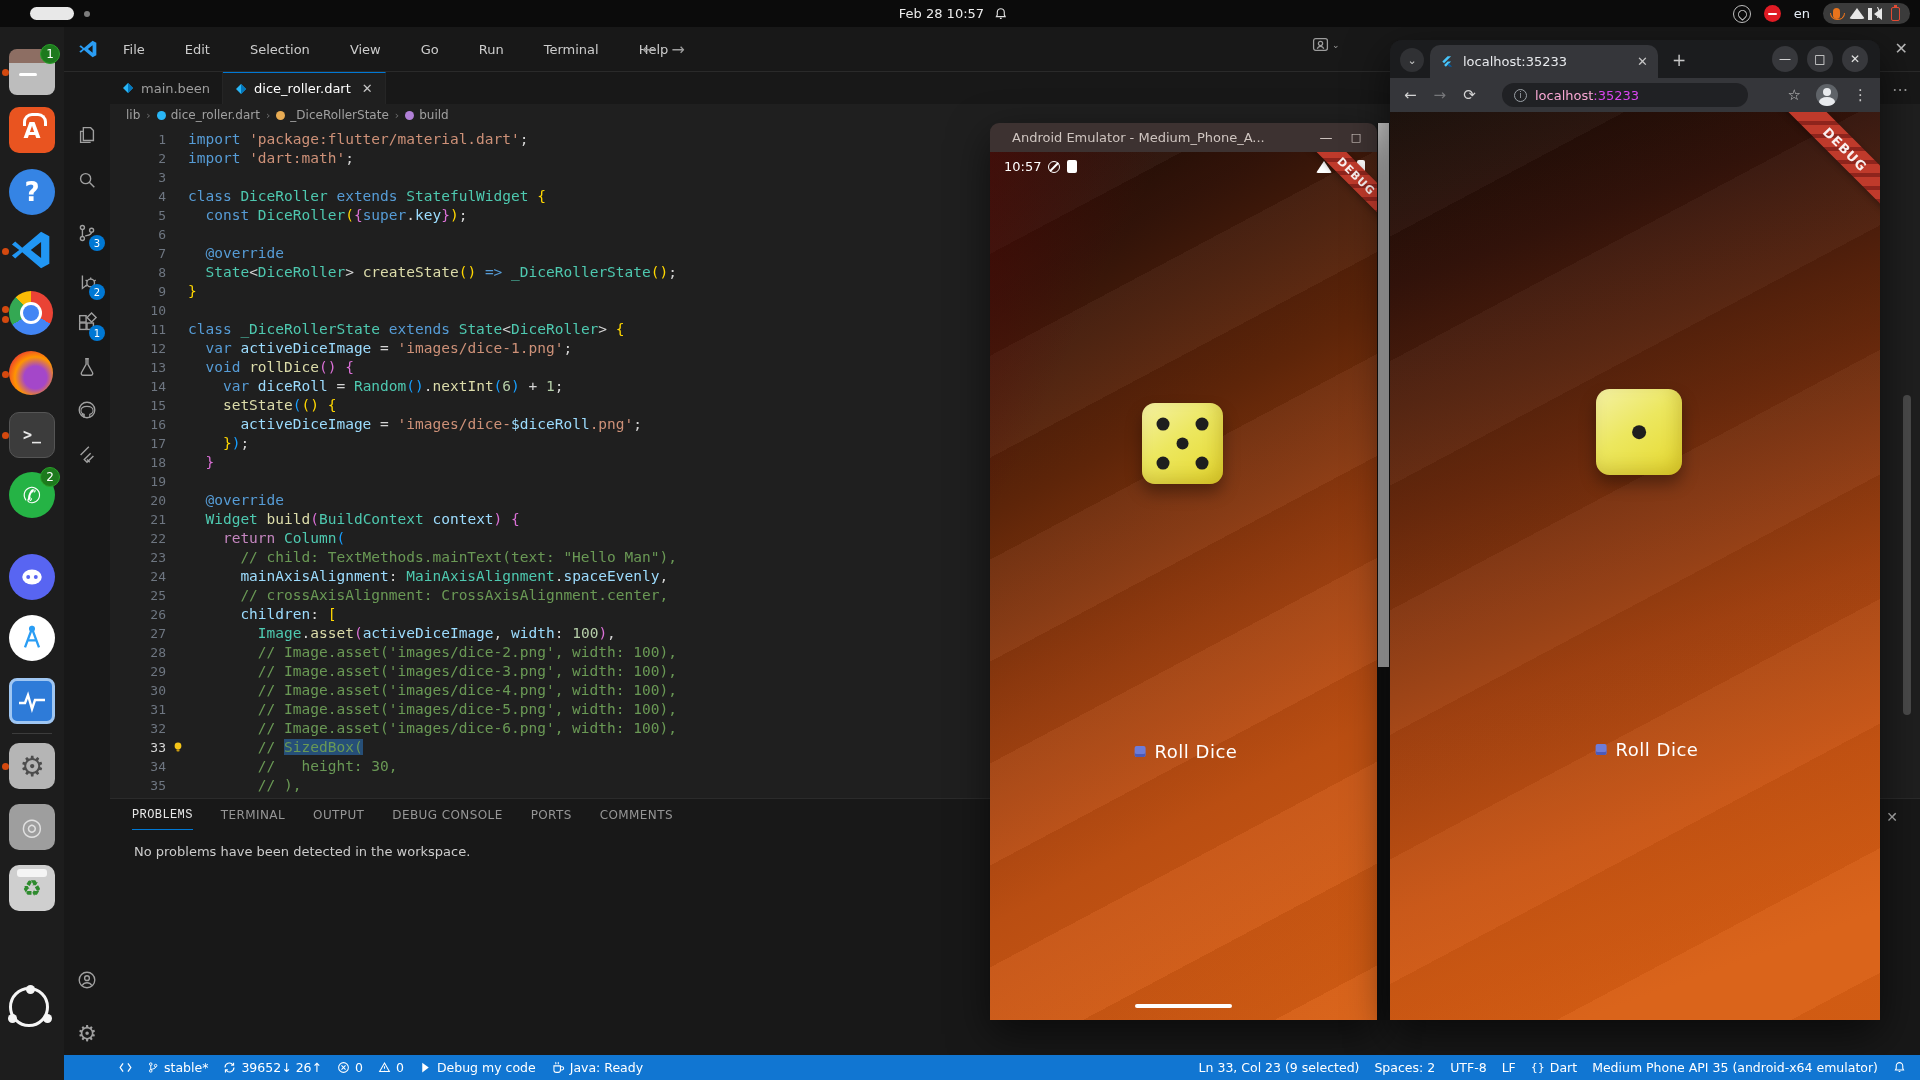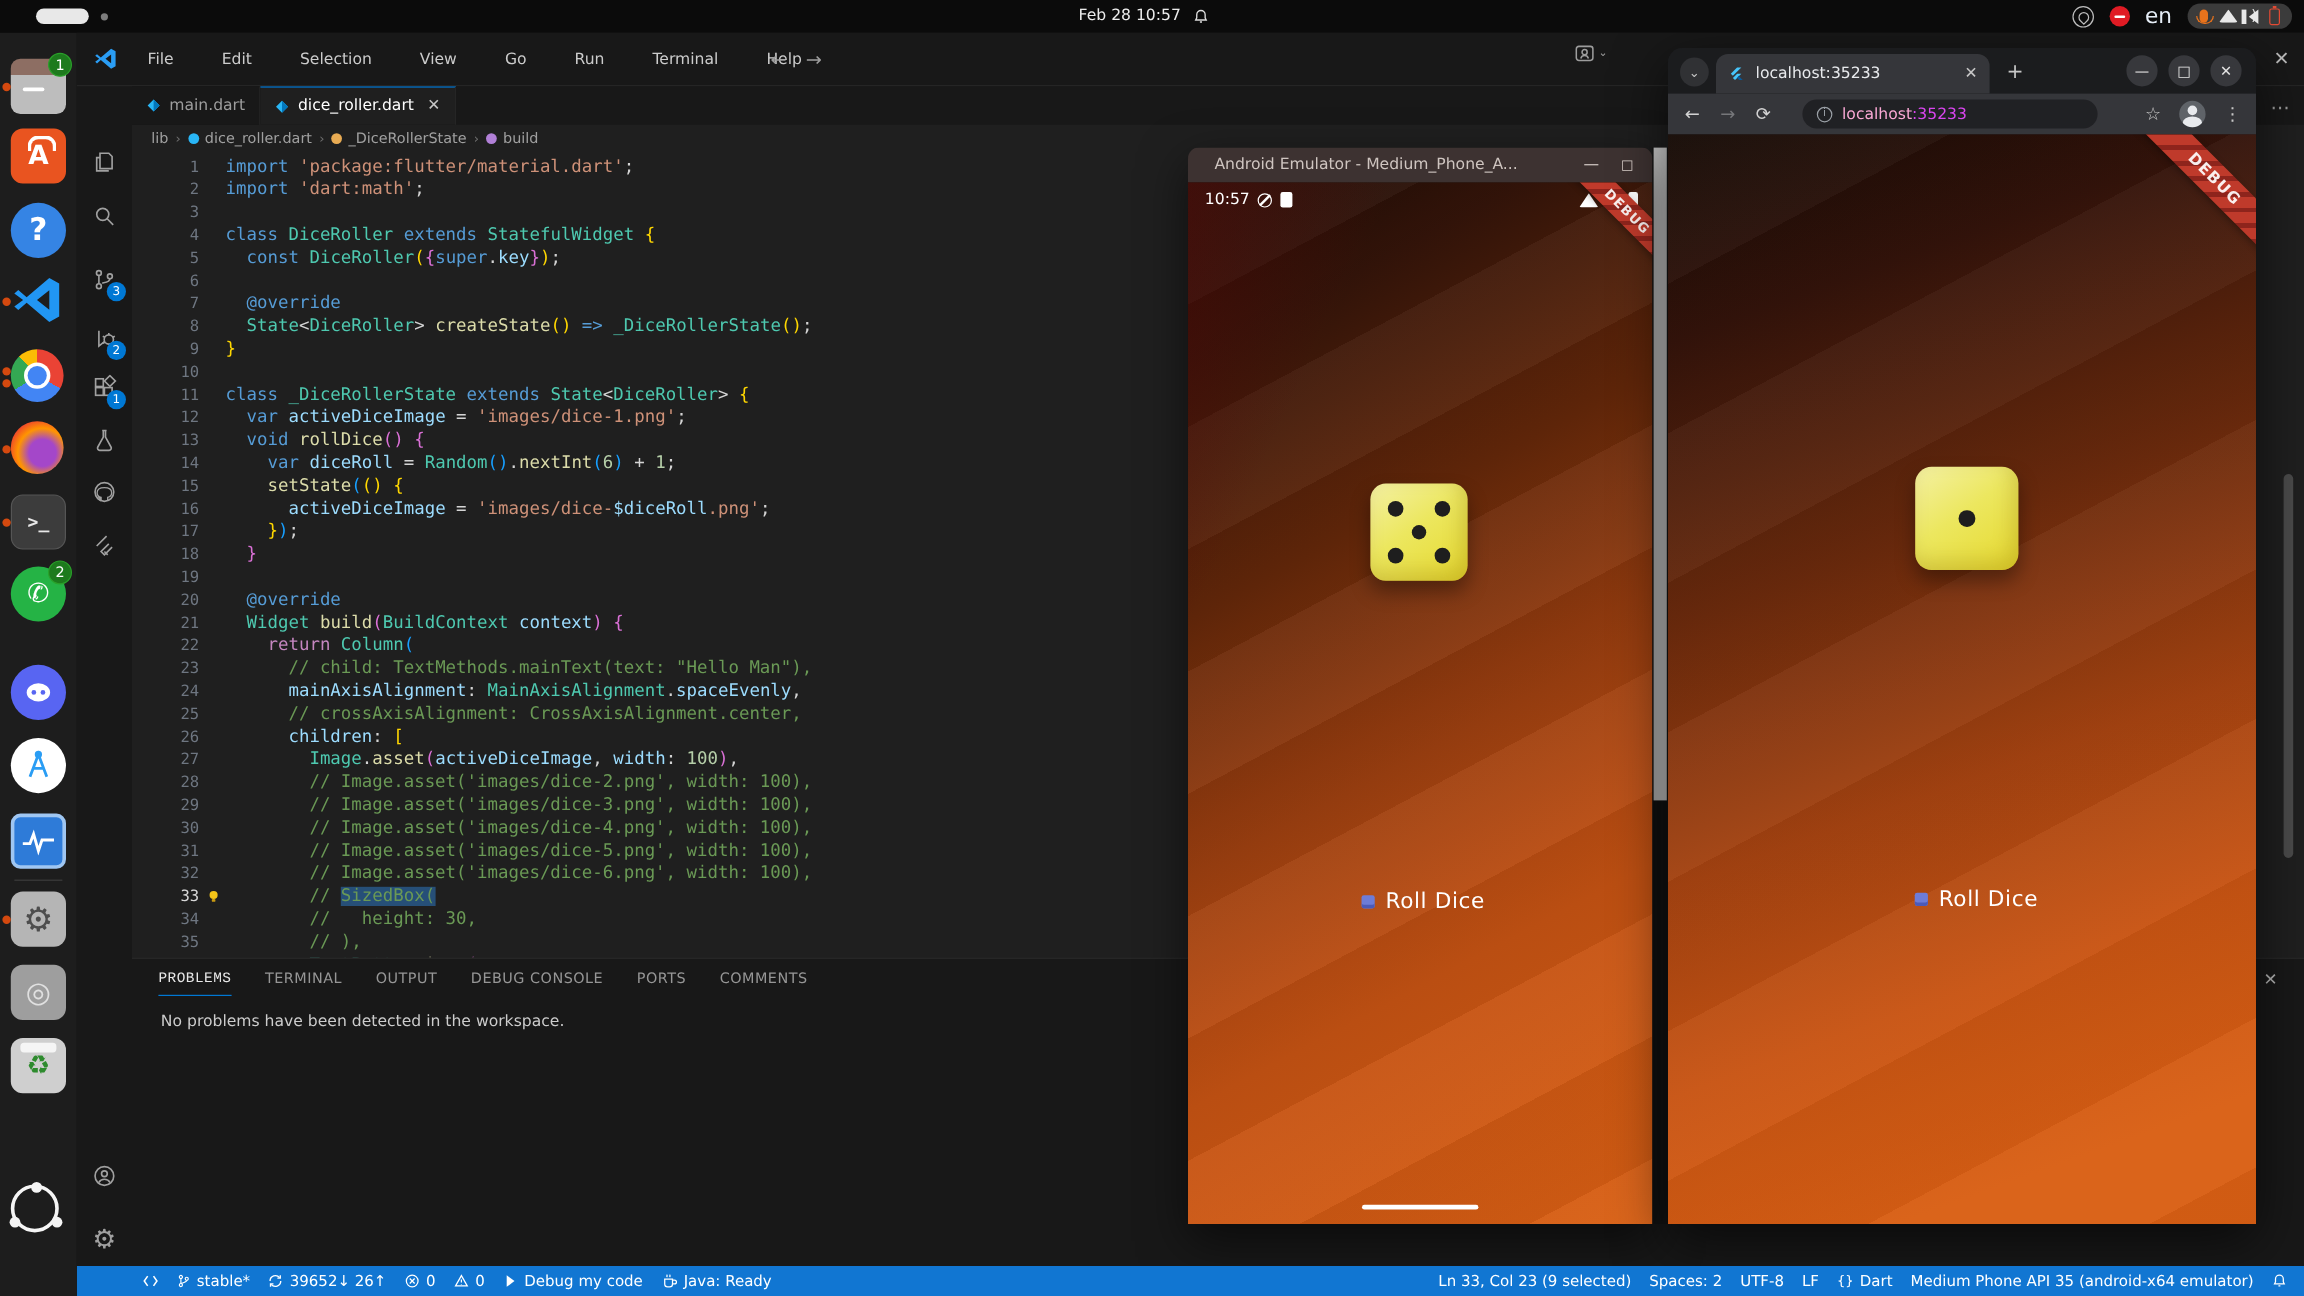--- a/index.html
+++ b/index.html
@@ -6,21 +6,21 @@
   html,body { background:#000; }
   .screen { position:relative; width:1920px; height:1080px; background:#050505; overflow:hidden;
             font-family:"DejaVu Sans", sans-serif; color:#ccc; }
 
   
   .osbar { position:absolute; left:0; top:0; width:1920px; height:27px; background:#0b0b0b; z-index:60; }
   .os-pill { position:absolute; left:30px; top:7px; width:44px; height:13px; border-radius:7px; background:#e8e8e8; }
   .os-dot  { position:absolute; left:84px; top:11px; width:6px; height:6px; border-radius:50%; background:#7d7d7d; }
   .os-clock{ position:absolute; left:50%; top:0; transform:translateX(-56%); height:27px; display:flex; align-items:center; gap:10px; color:#ececec; font-size:13px; }
   .os-right{ position:absolute; right:10px; top:0; height:27px; display:flex; align-items:center; gap:13px; }
-  .os-lang { color:#e6eef7; font-size:18px; }
+  .os-lang { color:#e6eef7; font-size:13px; }
   .dnd { width:17px; height:17px; border-radius:50%; background:#e01b24; position:relative; }
   .dnd::after{ content:""; position:absolute; left:4px; top:7.5px; width:9px; height:2.5px; background:#fff; border-radius:1px; }
   .sys-pill{ display:flex; align-items:center; gap:9px; background:#3b3b3b; border-radius:12px; height:21px; padding:0 10px; }
   .wa-icon{ width:18px; height:18px; border-radius:50%; border:1.6px solid #bdbdbd; position:relative; }
   .wa-icon::after{ content:""; position:absolute; left:4px; top:4px; width:7px; height:7px; border:1.6px solid #bdbdbd; border-radius:50% 50% 50% 0; transform:rotate(-45deg); }
   .mic{ width:7px; height:11px; background:#e9731c; border-radius:4px; position:relative; }
   .mic::after{ content:""; position:absolute; left:-3px; top:5px; width:13px; height:6px; border:1.5px solid #e9731c; border-top:none; border-radius:0 0 8px 8px; }
   .wifi{ width:0; height:0; border-left:8px solid transparent; border-right:8px solid transparent; border-top:11px solid #e8e8e8; transform:rotate(180deg); border-radius:3px; }
   .vol{ width:0; height:0; border-top:6px solid transparent; border-bottom:6px solid transparent; border-right:8px solid #e8e8e8; position:relative; }
   .vol::before{ content:""; position:absolute; left:-6px; top:-6px; width:4px; height:12px; background:#e8e8e8; }
@@ -374,21 +374,21 @@
       </div>
 
     <div class="editor">
       <div class="tabbar" id="tabbar">
 
       <div class="tab">
             <svg width="12" height="12" viewBox="0 0 24 24">
               <path fill="#29b6f6" d="M12 2 2 12l10 10 10-10z"></path>
               <path fill="#0277bd" d="M12 2v20l10-10z"></path>
             </svg>
-            <span>main.dart</span>
+            <span>main.been</span>
           </div>
           <div class="tab active">
             <svg width="12" height="12" viewBox="0 0 24 24">
               <path fill="#29b6f6" d="M12 2 2 12l10 10 10-10z"></path>
               <path fill="#0277bd" d="M12 2v20l10-10z"></path>
             </svg>
             <span>dice_roller.dart</span>
             <span class="tclose">✕</span>
           </div>
           <span class="tab-ellipsis">⋯</span>

